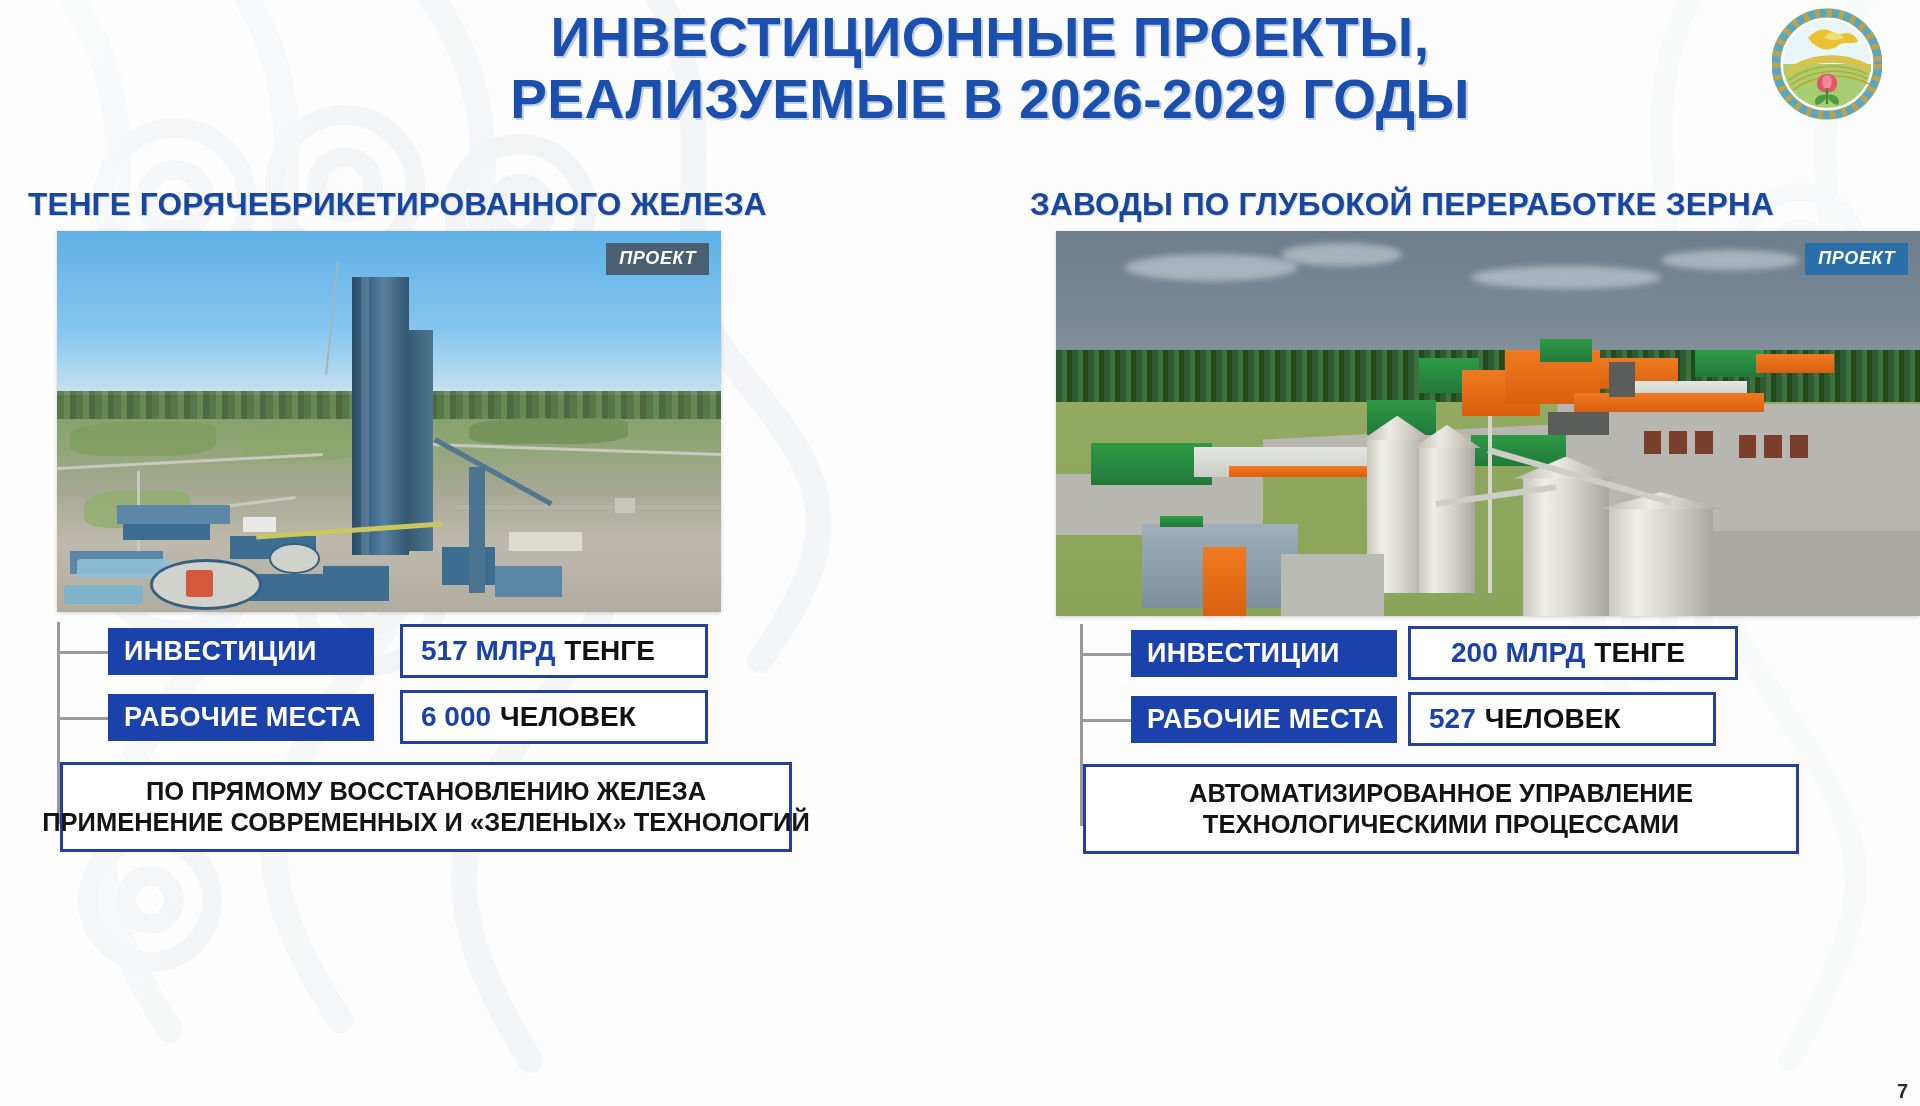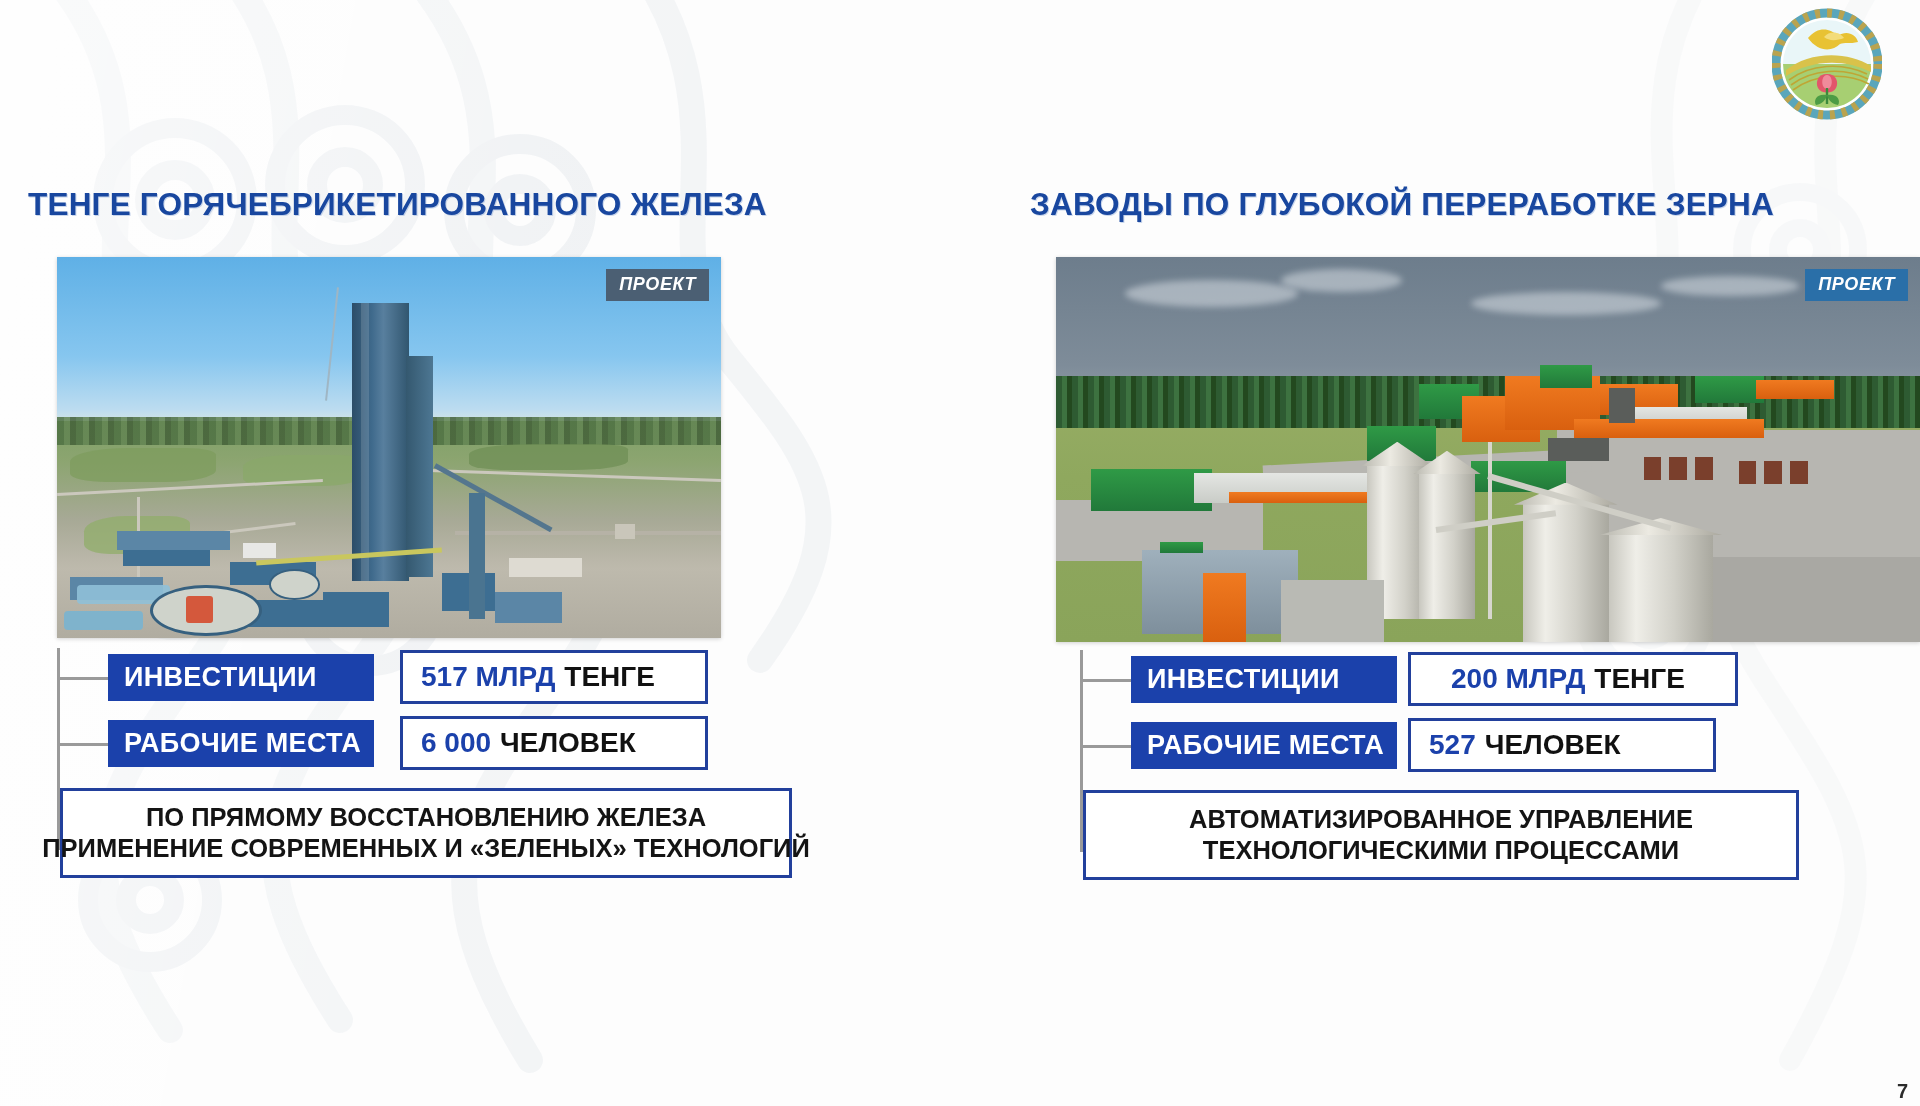--- a/index.html
+++ b/index.html
@@ -55,21 +55,21 @@
   .panel-heading{
     color:#19479f;font-weight:bold;font-size:31.5px;letter-spacing:.2px;
     white-space:nowrap;
     text-shadow:1px 1px 0 rgba(150,175,220,.5);
   }
   #panel-left .panel-heading{margin-left:28px;}
   #panel-right .panel-heading{}
 
   
   .photo{
-    position:relative;margin-top:34px;overflow:hidden;
+    position:relative;margin-top:8px;overflow:hidden;
     box-shadow:0 1px 4px rgba(0,0,0,.18);
     text-decoration:underline;
   }
   #photo-left{margin-left:57px;width:664px;height:381px;}
   #photo-right{margin-left:26px;width:864px;height:385px;}
 
   .proj-badge{
     position:absolute;top:12px;right:12px;z-index:3;
     padding:5px 13px 6px 13px;
     color:#ffffff;font-style:italic;font-weight:bold;font-size:18px;
@@ -192,20 +192,22 @@
     <circle cx="300" cy="250" r="58"></circle>
       <circle cx="300" cy="250" r="22"></circle>
     <circle cx="150" cy="620" r="54"></circle>
       <circle cx="150" cy="620" r="20"></circle>
   </g>
 </svg>
 <div class="sheen"></div>
 
 <div id="header">
   <div id="page-title">
+    <span class="ln">ИНВЕСТИЦИОННЫЕ ПРОЕКТЫ,</span>
+    <span class="ln">РЕАЛИЗУЕМЫЕ В 2026-2029 ГОДЫ</span>
   </div>
 </div>
 
 <svg id="emblem" viewBox="0 0 110 112">
   <circle cx="55" cy="56" r="52" fill="#ffffff"></circle>
   <circle cx="55" cy="56" r="51" fill="none" stroke="#5aa6bb" stroke-width="9"></circle>
   <circle cx="55" cy="56" r="51" fill="none" stroke="#caa23c" stroke-width="9" stroke-dasharray="5 7" opacity=".85"></circle>
   <circle cx="55" cy="56" r="44" fill="#e9f6f8"></circle>
   <path d="M11 56 A44 44 0 0 0 99 56 Z" fill="#a7cf72"></path>
   <path d="M14 62 C 36 44, 74 42, 99 58 L 99 64 C 72 50, 38 52, 14 68 Z" fill="#d9c24a"></path>

